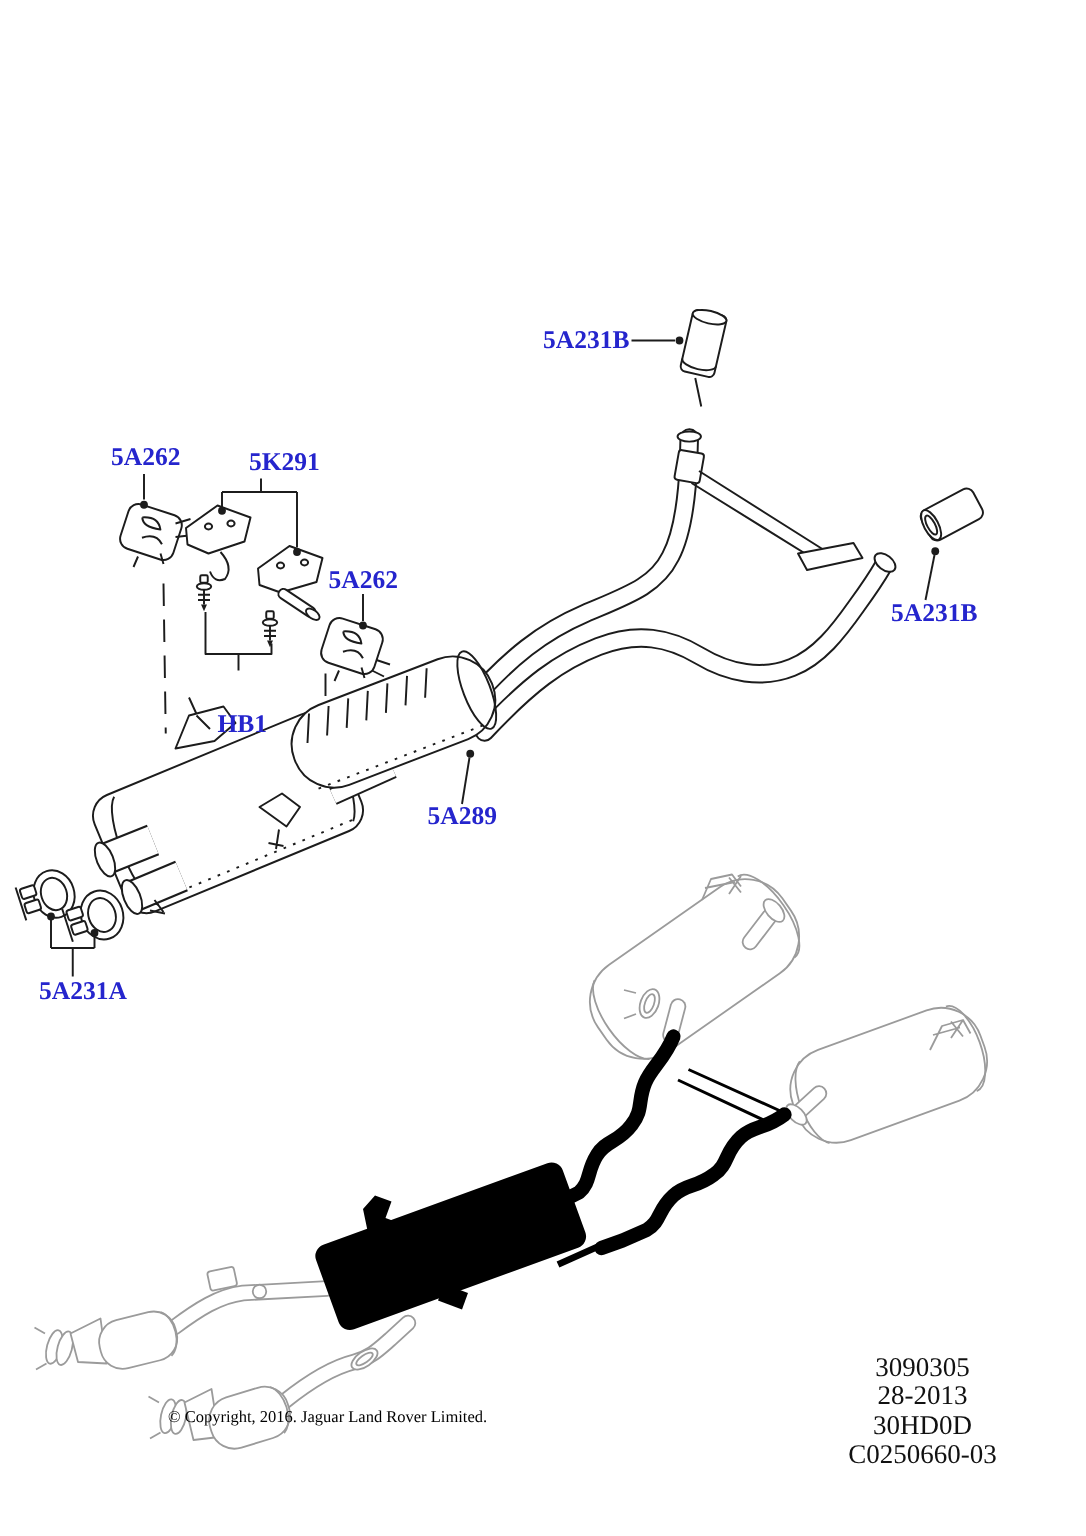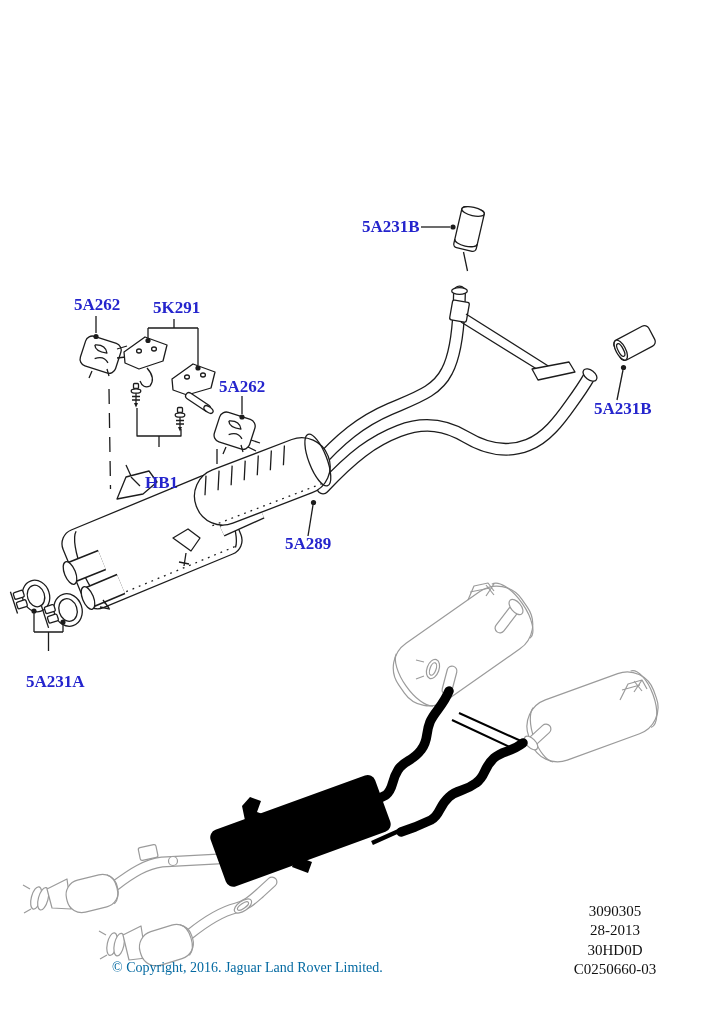--- a/index.html
+++ b/index.html
@@ -7,25 +7,25 @@
     position:relative;width:724px;height:1024px;background:#fff;
     font-family:"Liberation Serif","DejaVu Serif",serif;overflow:hidden;
   }
   svg{position:absolute;left:0;top:0;}
   .part-label{
     position:absolute;color:var(--label-blue,#2525cd);
     font-weight:bold;font-size:17px;line-height:15px;white-space:nowrap;
     cursor:pointer;
   }
   .footer-copyright{
-    position:absolute;left:112px;top:960px;font-size:14px;color:#0369a1;white-space:nowrap;
+    position:absolute;left:112px;top:939px;font-size:11px;color:#000000;white-space:nowrap;
   }
   .ref-block{
     position:absolute;left:556px;top:902px;width:118px;text-align:center;
-    font-size:15px;line-height:19.4px;color:#111;
+    font-size:18px;line-height:19.4px;color:#111;
   }
   
   .ln{fill:none;stroke:var(--line-ink,#1c1c1c);stroke-width:1.3;}
   .fw{fill:#fff;stroke:var(--line-ink,#1c1c1c);stroke-width:1.3;}
   .dot{fill:var(--line-ink,#1c1c1c);stroke:none;}
   .t-o{fill:none;stroke:var(--line-ink,#1c1c1c);stroke-width:13;stroke-linecap:round;}
   .t-i{fill:none;stroke:#fff;stroke-width:10.4;stroke-linecap:round;}
   .m-o{fill:none;stroke:var(--line-ink,#1c1c1c);stroke-width:12;stroke-linecap:butt;}
   .m-i{fill:none;stroke:#fff;stroke-width:9.4;stroke-linecap:butt;}
   .n-o{fill:none;stroke:var(--line-ink,#1c1c1c);stroke-width:22;stroke-linecap:butt;}
@@ -288,25 +288,25 @@
           <rect x="213" y="801" width="175" height="60" rx="8" class="bfill"></rect>
         </g>
         <path class="bfill" d="M247 830 L242 806 L250 797 L261 801 L257 812 L268 816 L266 832 Z"></path>
         <path class="bfill" d="M296 856 l16 6 l-4 11 l-16 -6 Z"></path>
       </g>
     </g>
   </svg>
 
   <div class="part-label" style="left:362px;top:219px;">5A231B</div>
   <div class="part-label" style="left:74px;top:297px;">5A262</div>
-  <div class="part-label" style="left:153px;top:300px;">5K291</div>
+  <div class="part-label" style="left:166px;top:300px;">5K291</div>
   <div class="part-label" style="left:219px;top:379px;">5A262</div>
   <div class="part-label" style="left:145px;top:475px;font-family:Liberation Serif, serif;">HB1</div>
   <div class="part-label" style="left:285px;top:536px;">5A289</div>
-  <div class="part-label" style="left:26px;top:674px;">5A231A</div>
+  <div class="part-label" style="left:26px;top:653px;">5A231A</div>
   <div class="part-label" style="left:594px;top:401px;">5A231B</div>
 
   <div class="ref-block">
     <div>3090305</div>
     <div>28-2013</div>
     <div>30HD0D</div>
     <div>C0250660-03</div>
   </div>
 
   <div class="footer-copyright">© Copyright, 2016. Jaguar Land Rover Limited.</div>

